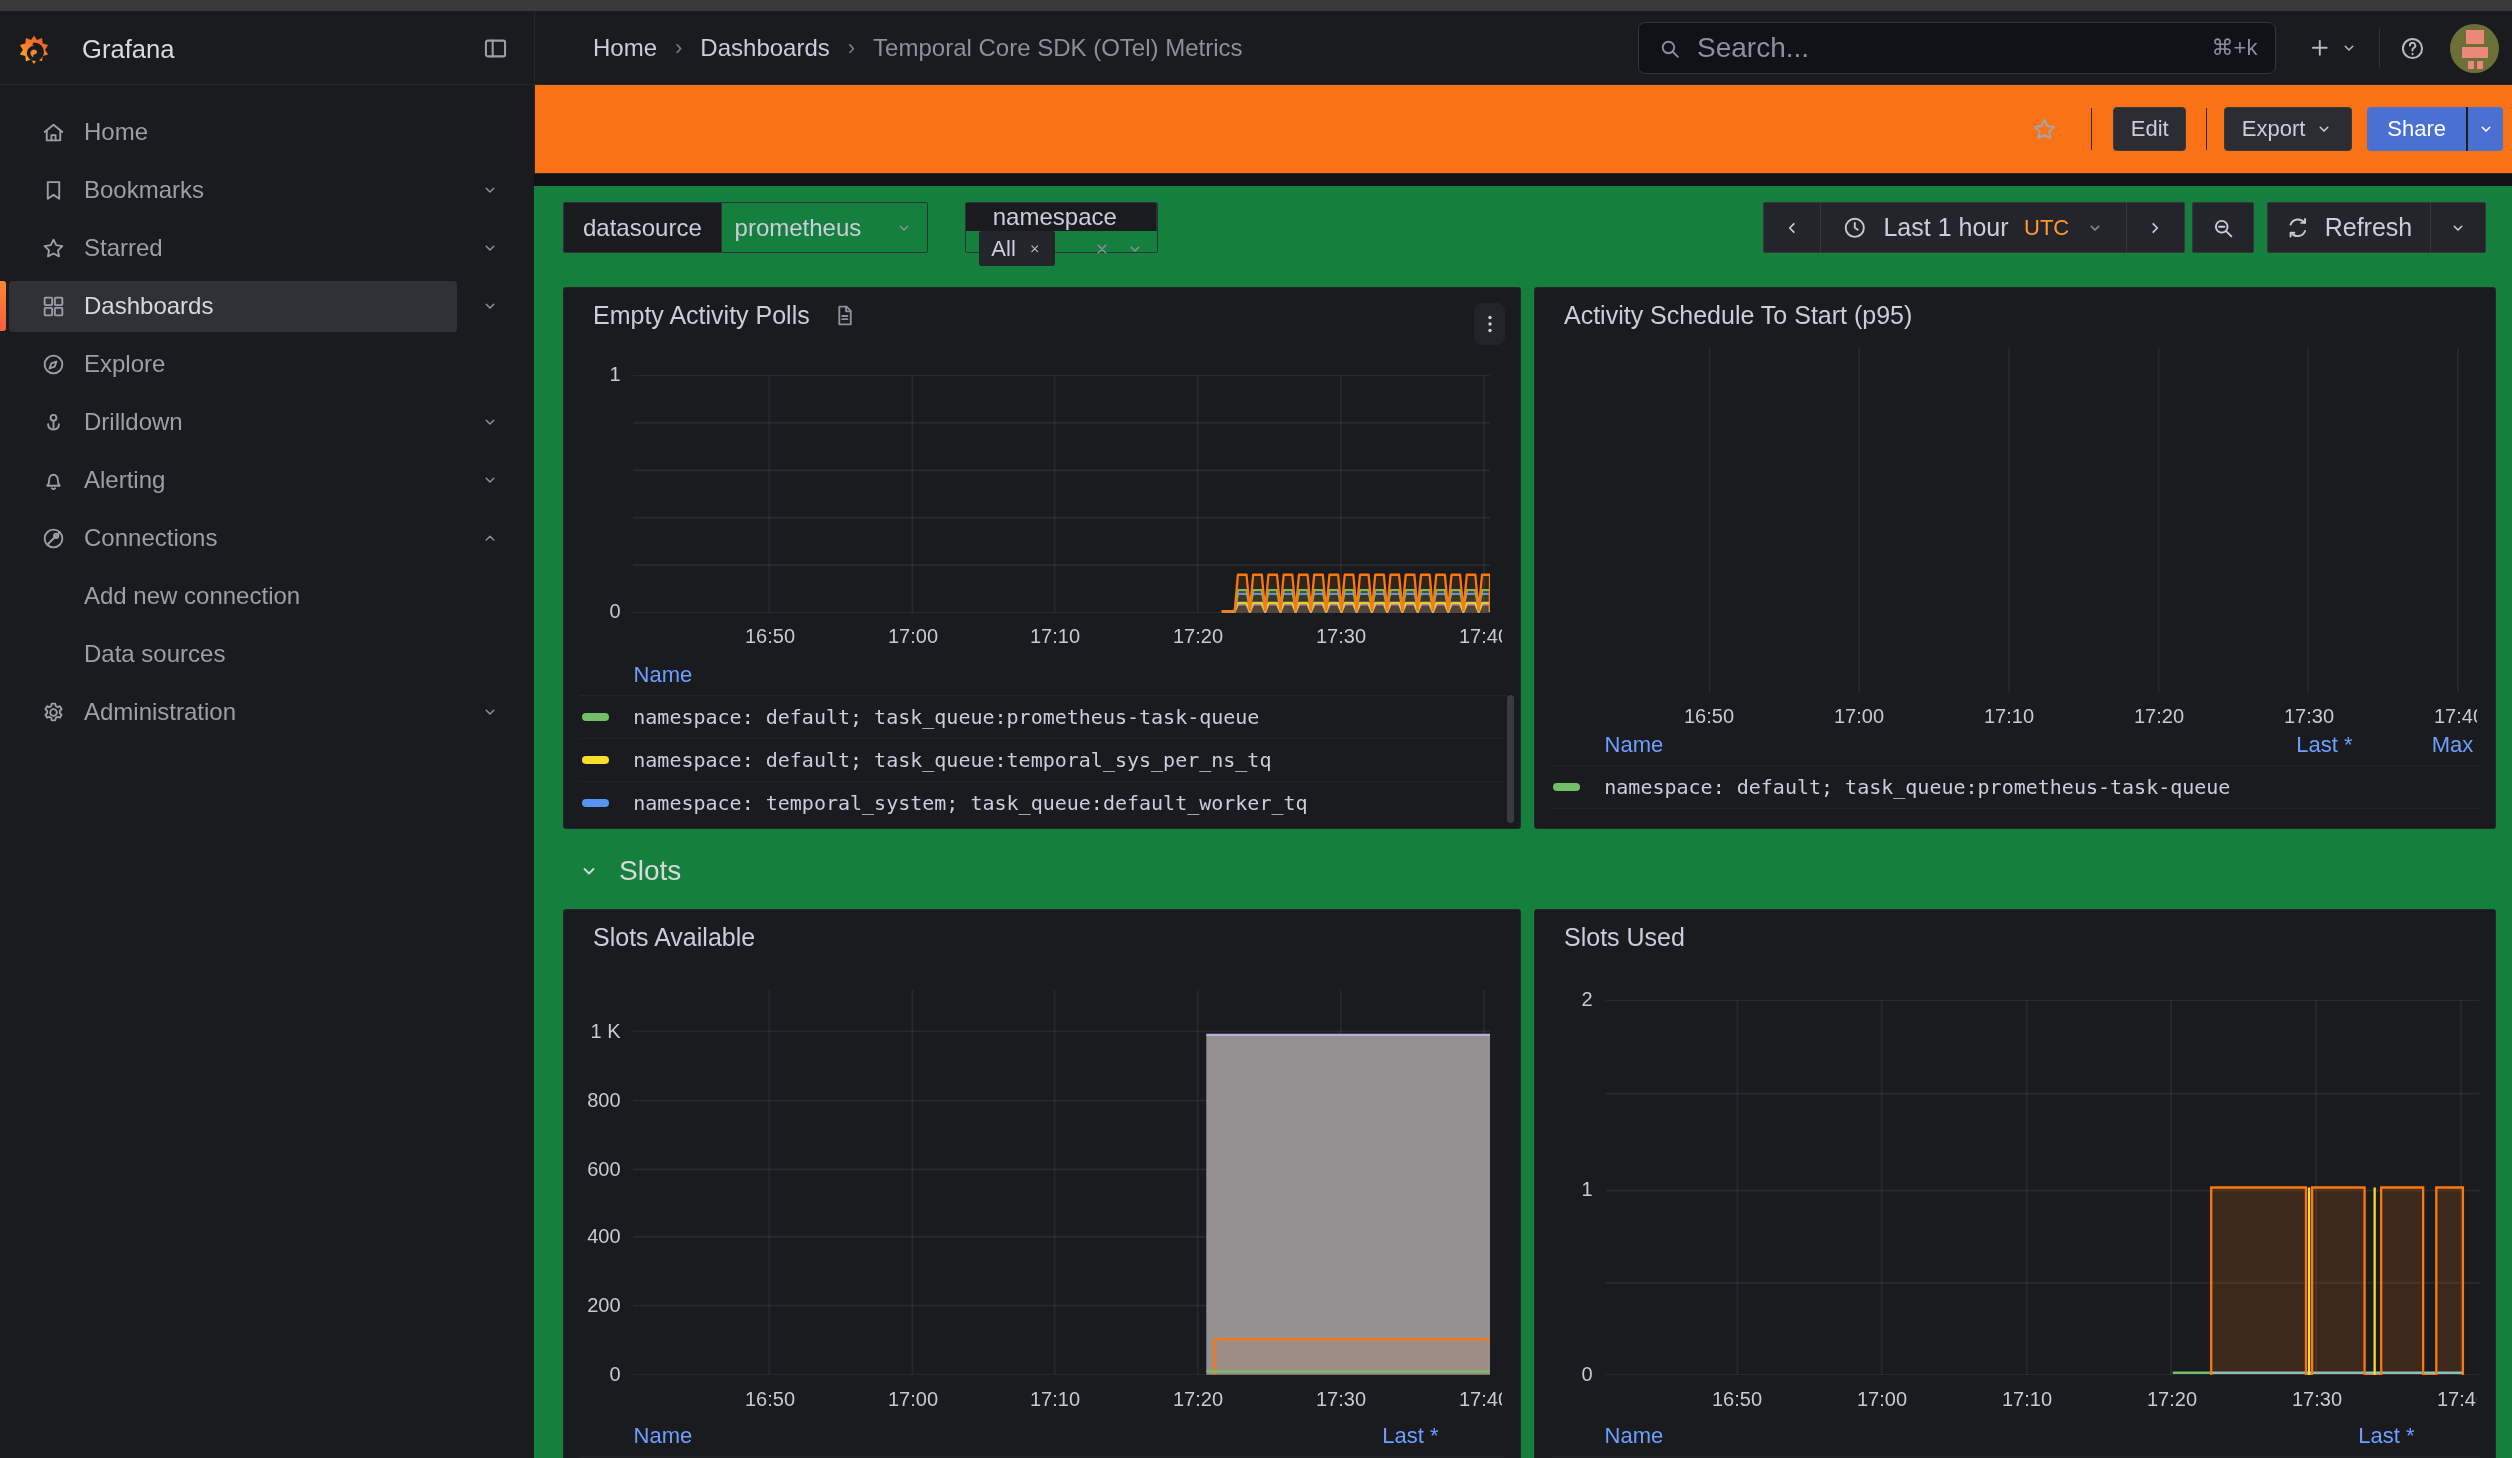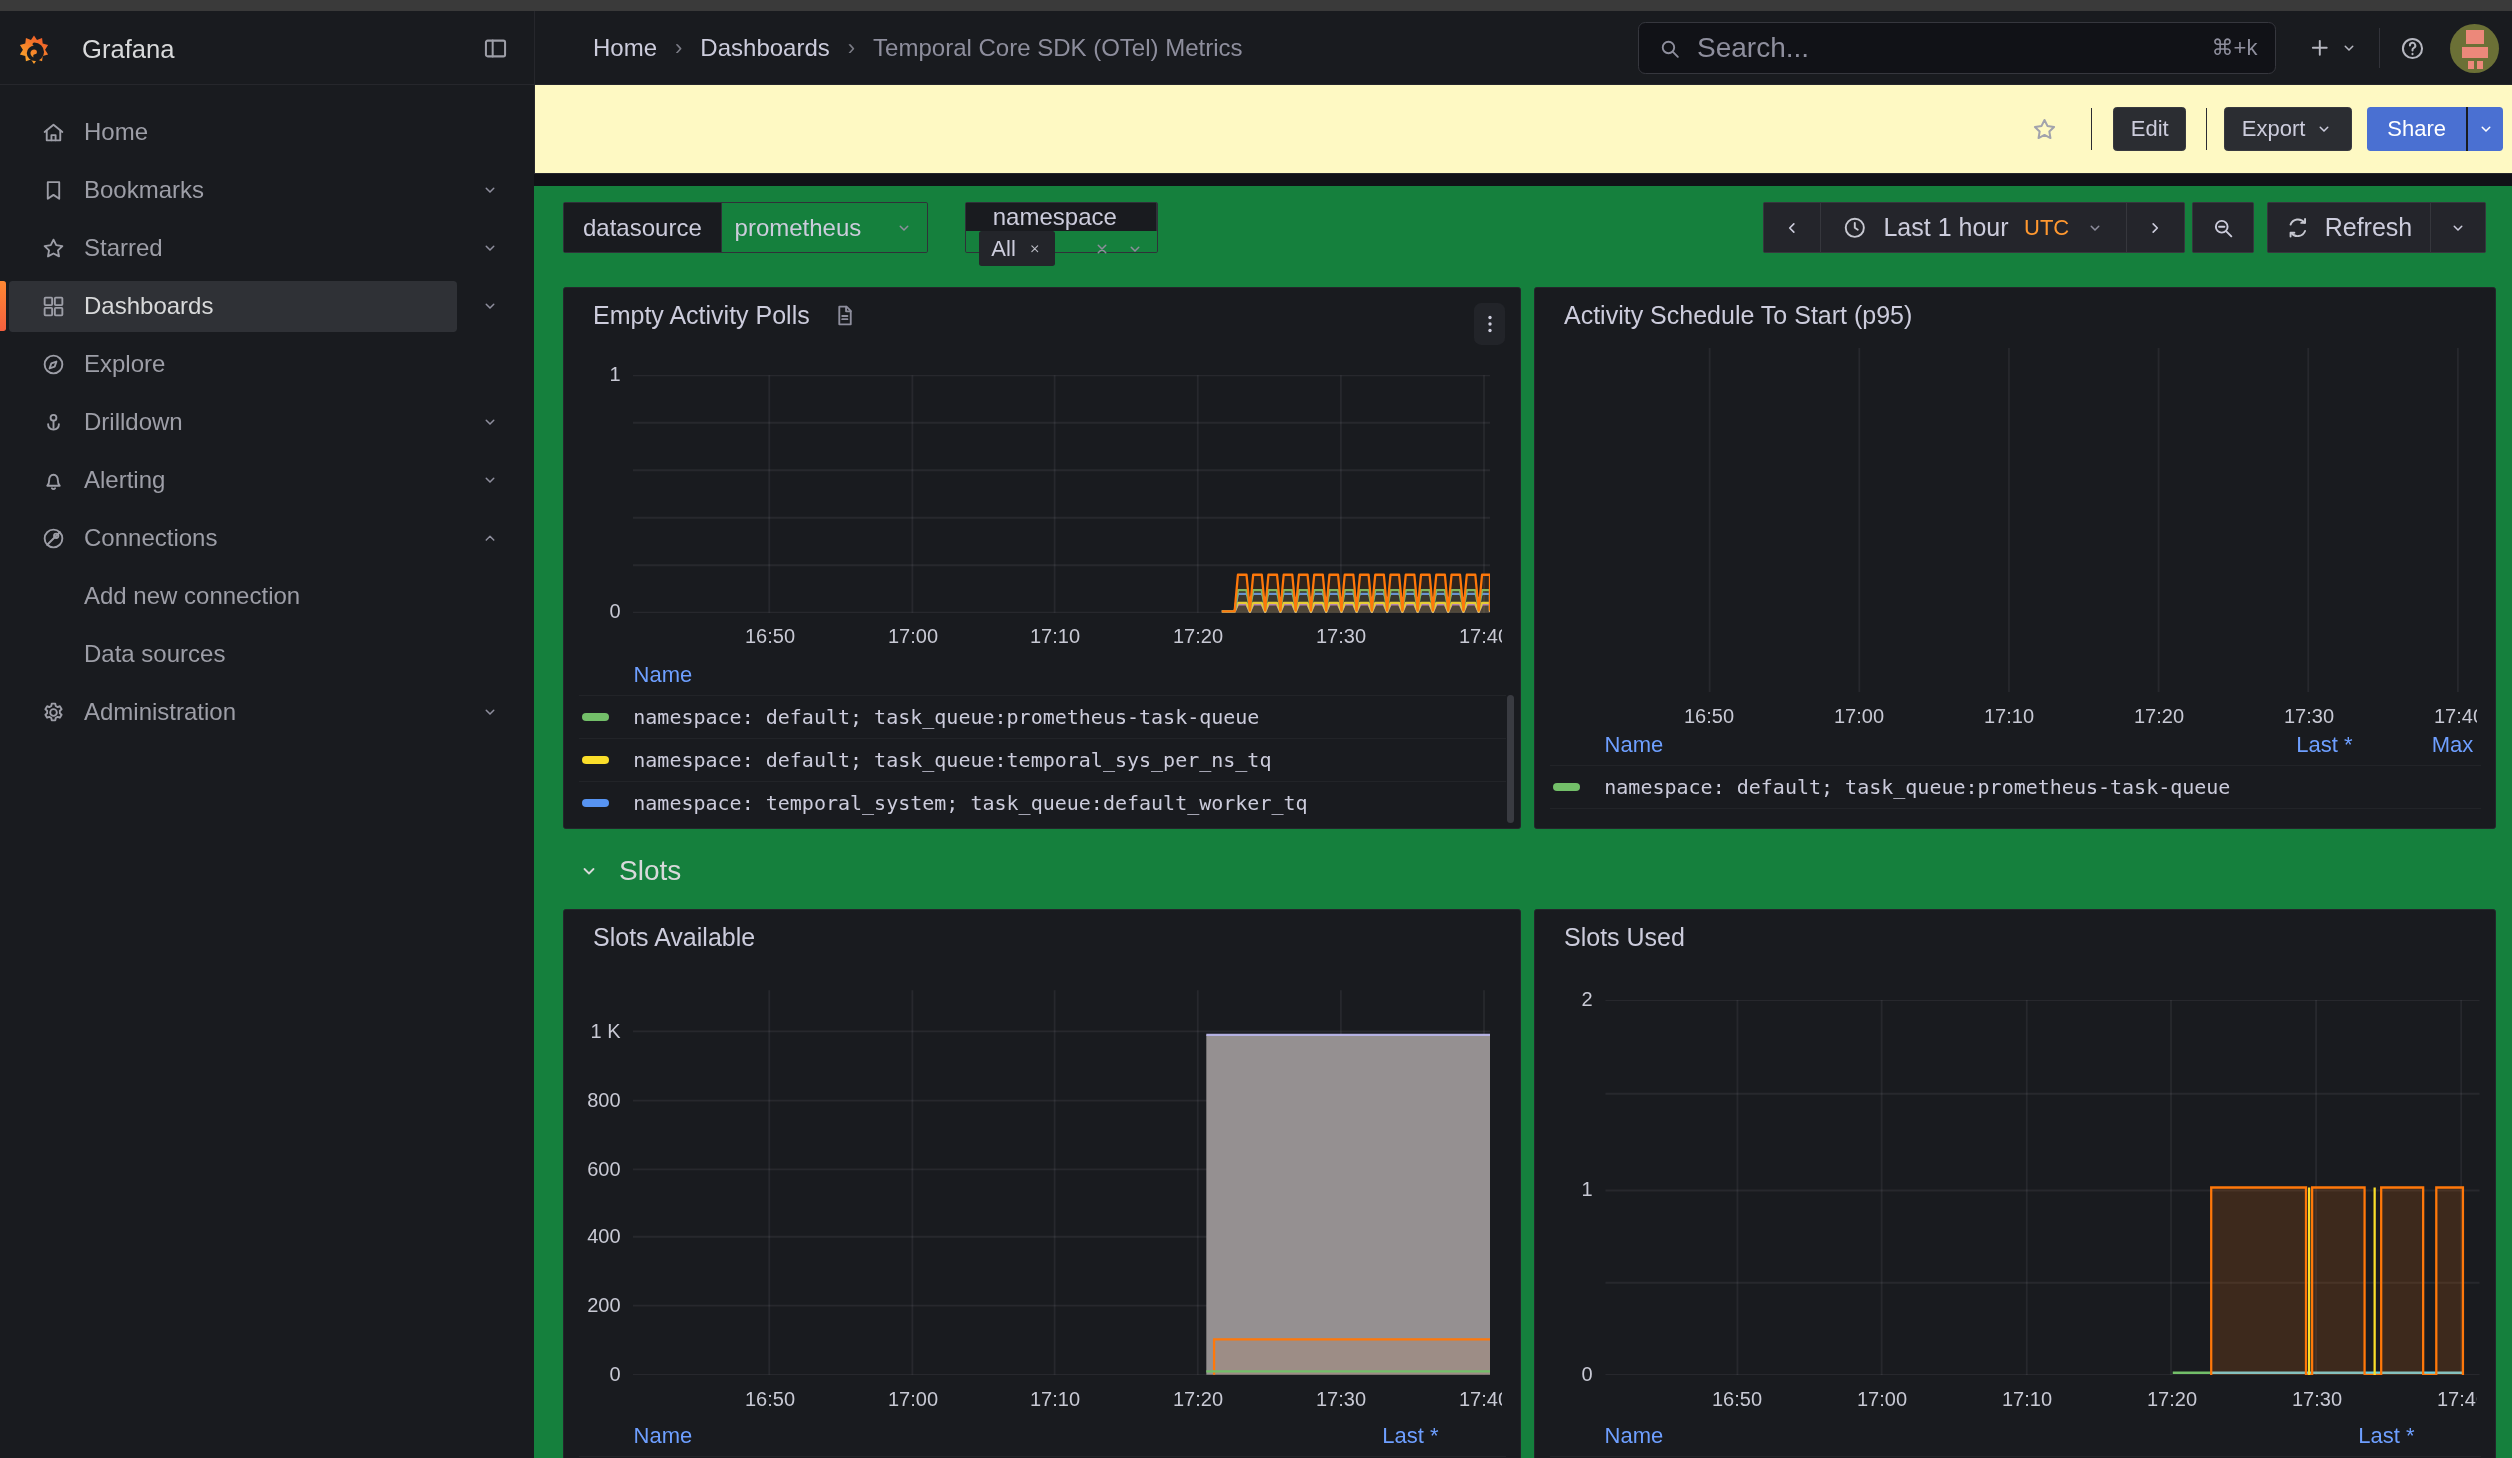--- a/index.html
+++ b/index.html
@@ -19,21 +19,21 @@
 .searchbox { width:638px; height:52px; background:#111217; border:0.9px solid #36373e; border-radius:7.3px; display:flex; align-items:center; padding:0 18px; gap:14.6px; color:#8e8e9d; margin-right:20px; }
 .searchbox .ph { font-size:28px; flex:1; }
 .searchbox .kbd { font-size:22px; color:#8e8e9d; }
 .hbtn { display:flex; align-items:center; color:#b6b7c0; padding:0 11px; gap:5.5px; }
 .hdiv { width:0.9px; height:40px; background:#32333a; margin:0 9px; }
 .avatar { width:49px; height:49px; border-radius:50%; background:#6b7036; margin-left:12.8px; position:relative; overflow:hidden; }
 .avatar .px1 { position:absolute; left:15.5px; top:6.4px; width:18px; height:13.7px; background:#ec887a; }
 .avatar .px2 { position:absolute; left:12px; top:23px; width:25.6px; height:11px; background:#ec887a; }
 .avatar .px3 { position:absolute; left:17.4px; top:37px; width:6.4px; height:8.2px; background:#ec887a; }
 .avatar .px4 { position:absolute; left:26.5px; top:37px; width:6.4px; height:8.2px; background:#ec887a; }
-.toolbar2 { position:absolute; left:534px; top:85px; width:1978px; height:89px; background:#fef9c3; border-bottom:0.9px solid #25262c; display:flex; align-items:center; justify-content:flex-end; padding-right:9px; }
+.toolbar2 { position:absolute; left:534px; top:85px; width:1978px; height:89px; background:#f97316; border-bottom:0.9px solid #25262c; display:flex; align-items:center; justify-content:flex-end; padding-right:9px; }
 .tb-star { color:#a2a3ac; margin-right:33px; }
 .tb-div { width:0.9px; height:42px; background:#2c2d33; }
 .btn { height:44px; border-radius:3.7px; display:flex; align-items:center; font-size:22px; color:#ccccdc; }
 .btn-sec { background:#2b2d32; border:0.9px solid #38393f; padding:0 16.4px; gap:9px; }
 .btn-edit { margin:0 20px 0 22px; }
 .btn-exp { margin:0 15.5px 0 17.4px; }
 .share-grp { display:flex; }
 .btn-share { background:#4a70d2; color:#ffffff; font-weight:500; padding:0 20px; border-radius:3.7px 0 0 3.7px; }
 .btn-share-arrow { background:#4a70d2; color:#fff; width:37px; justify-content:center; border-radius:0 3.7px 3.7px 0; border-left:2.7px solid #191b1f; }
 aside { position:absolute; left:0; top:85px; width:534px; height:1373px; background:#191b1f; padding-top:18px; }

